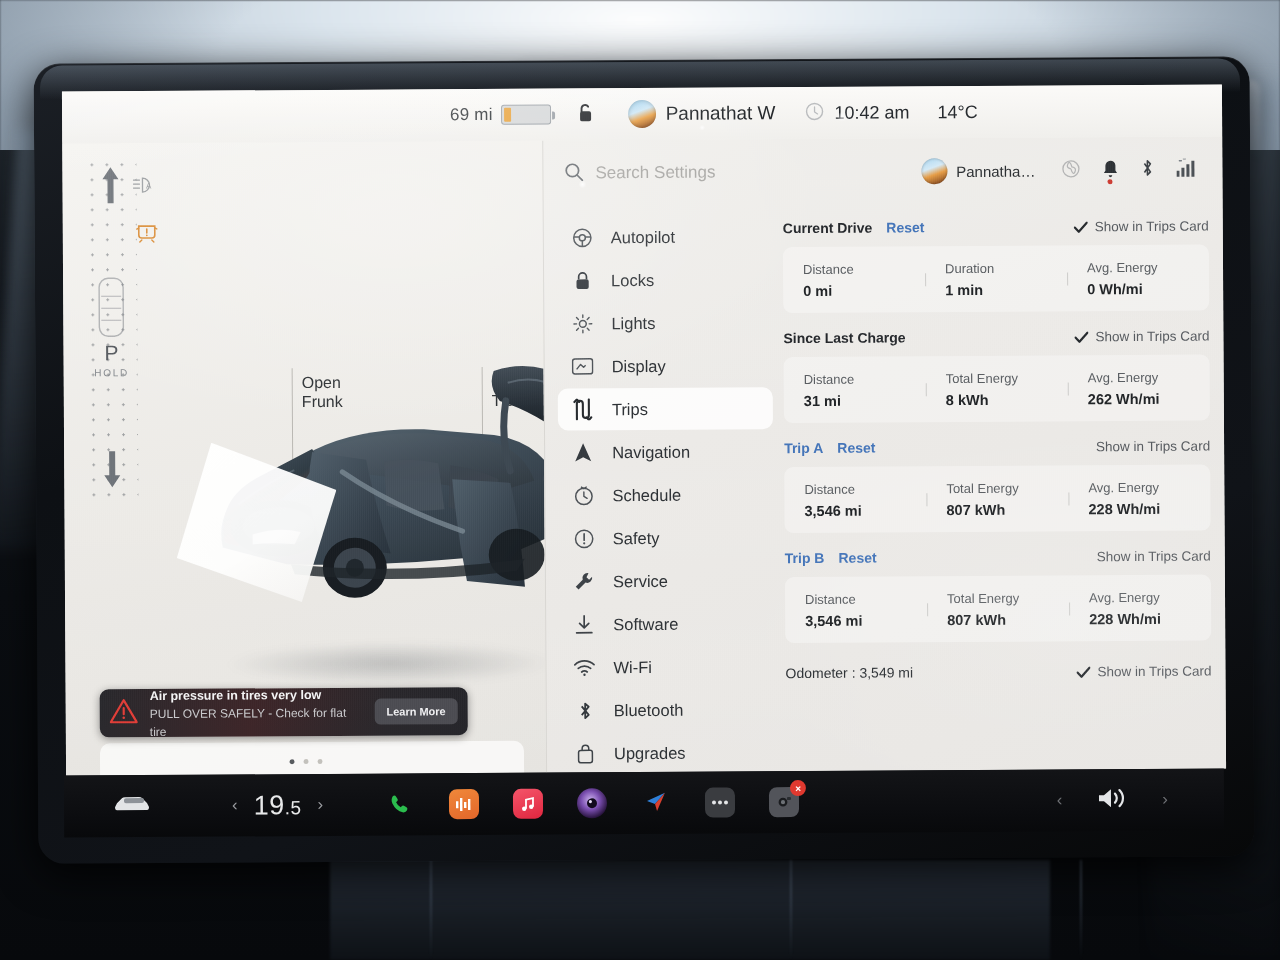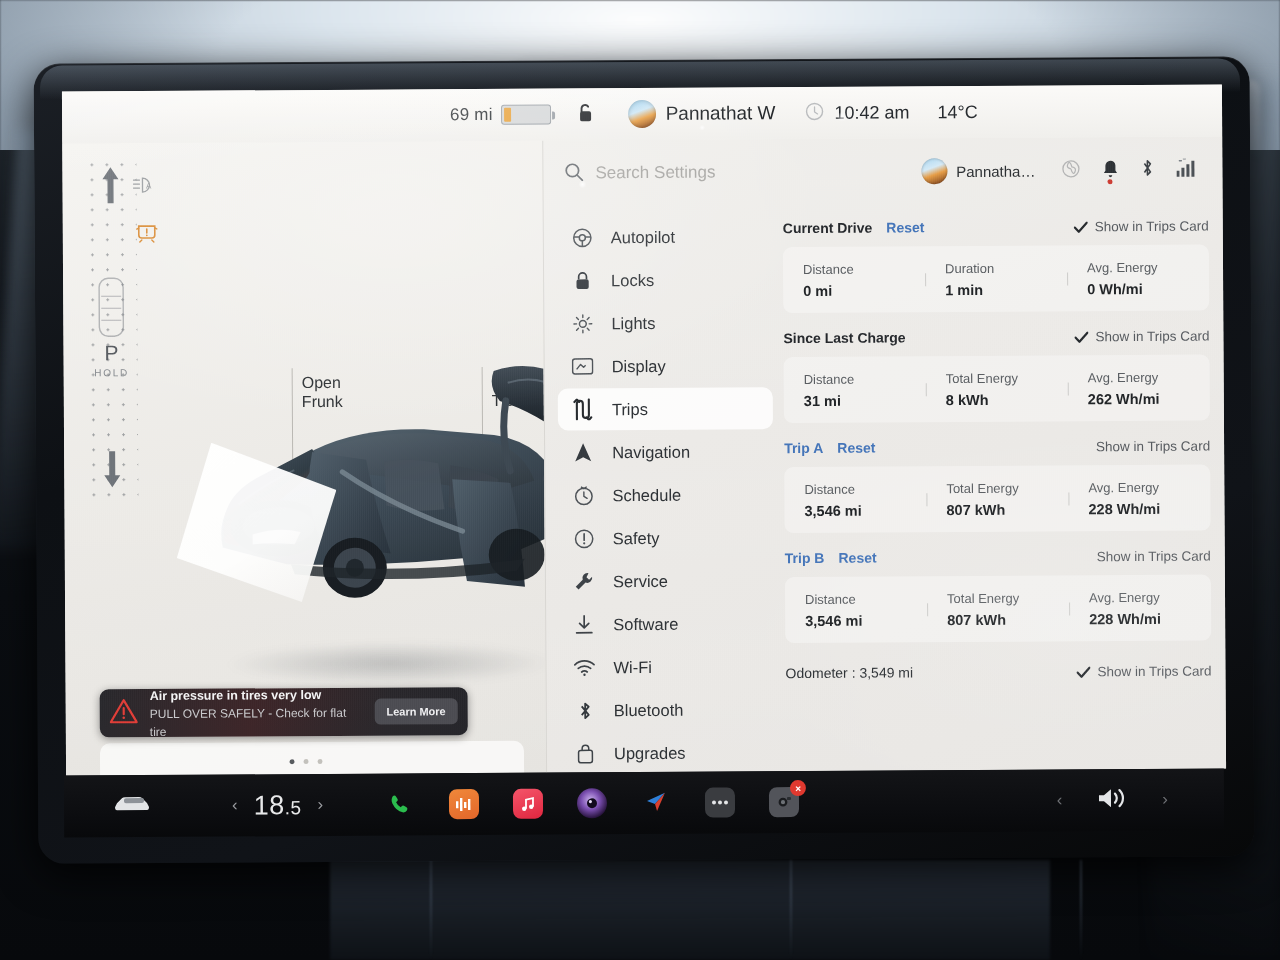--- a/index.html
+++ b/index.html
@@ -800,21 +800,21 @@
 
   <div class="appbar">
     <span class="ab-car">
       <svg width="40" height="22" viewBox="0 0 40 22">
           <path d="M3 17q-2 0-2-3l2-4 5-5q1-1 3-1h14q2 0 3 1l5 5 2 4q0 3-2 3z" fill="#e2e4e6"></path>
           <rect x="10" y="5" width="20" height="5" rx="2" fill="#8d9298"></rect>
         </svg>
     </span>
     <div class="ab-temp">
       <span class="ab-chev">‹</span>
-      <span class="ab-temp-v"><span>18</span><small>.5</small></span>
+      <span class="ab-temp-v"><span>19</span><small>.5</small></span>
       <span class="ab-chev">›</span>
     </div>
     <div class="ab-apps">
       <span class="app-ic app-phone">
         <svg width="24" height="24" viewBox="0 0 24 24">
             <path d="M5 3.5q2-1 3 .5l1.6 2.6q.7 1.2-.5 2.2l-1 .9q1.5 3.4 4.6 5l1-1q1-1.1 2.2-.4l2.6 1.6q1.5 1 .5 3-1.4 2.6-4.4 2Q8 18.6 4.4 11 2.6 7 5 3.5z" fill="#2bbd4e"></path>
           </svg>
       </span>
       <span class="app-ic app-media">
         <svg width="18" height="16" viewBox="0 0 18 16">

